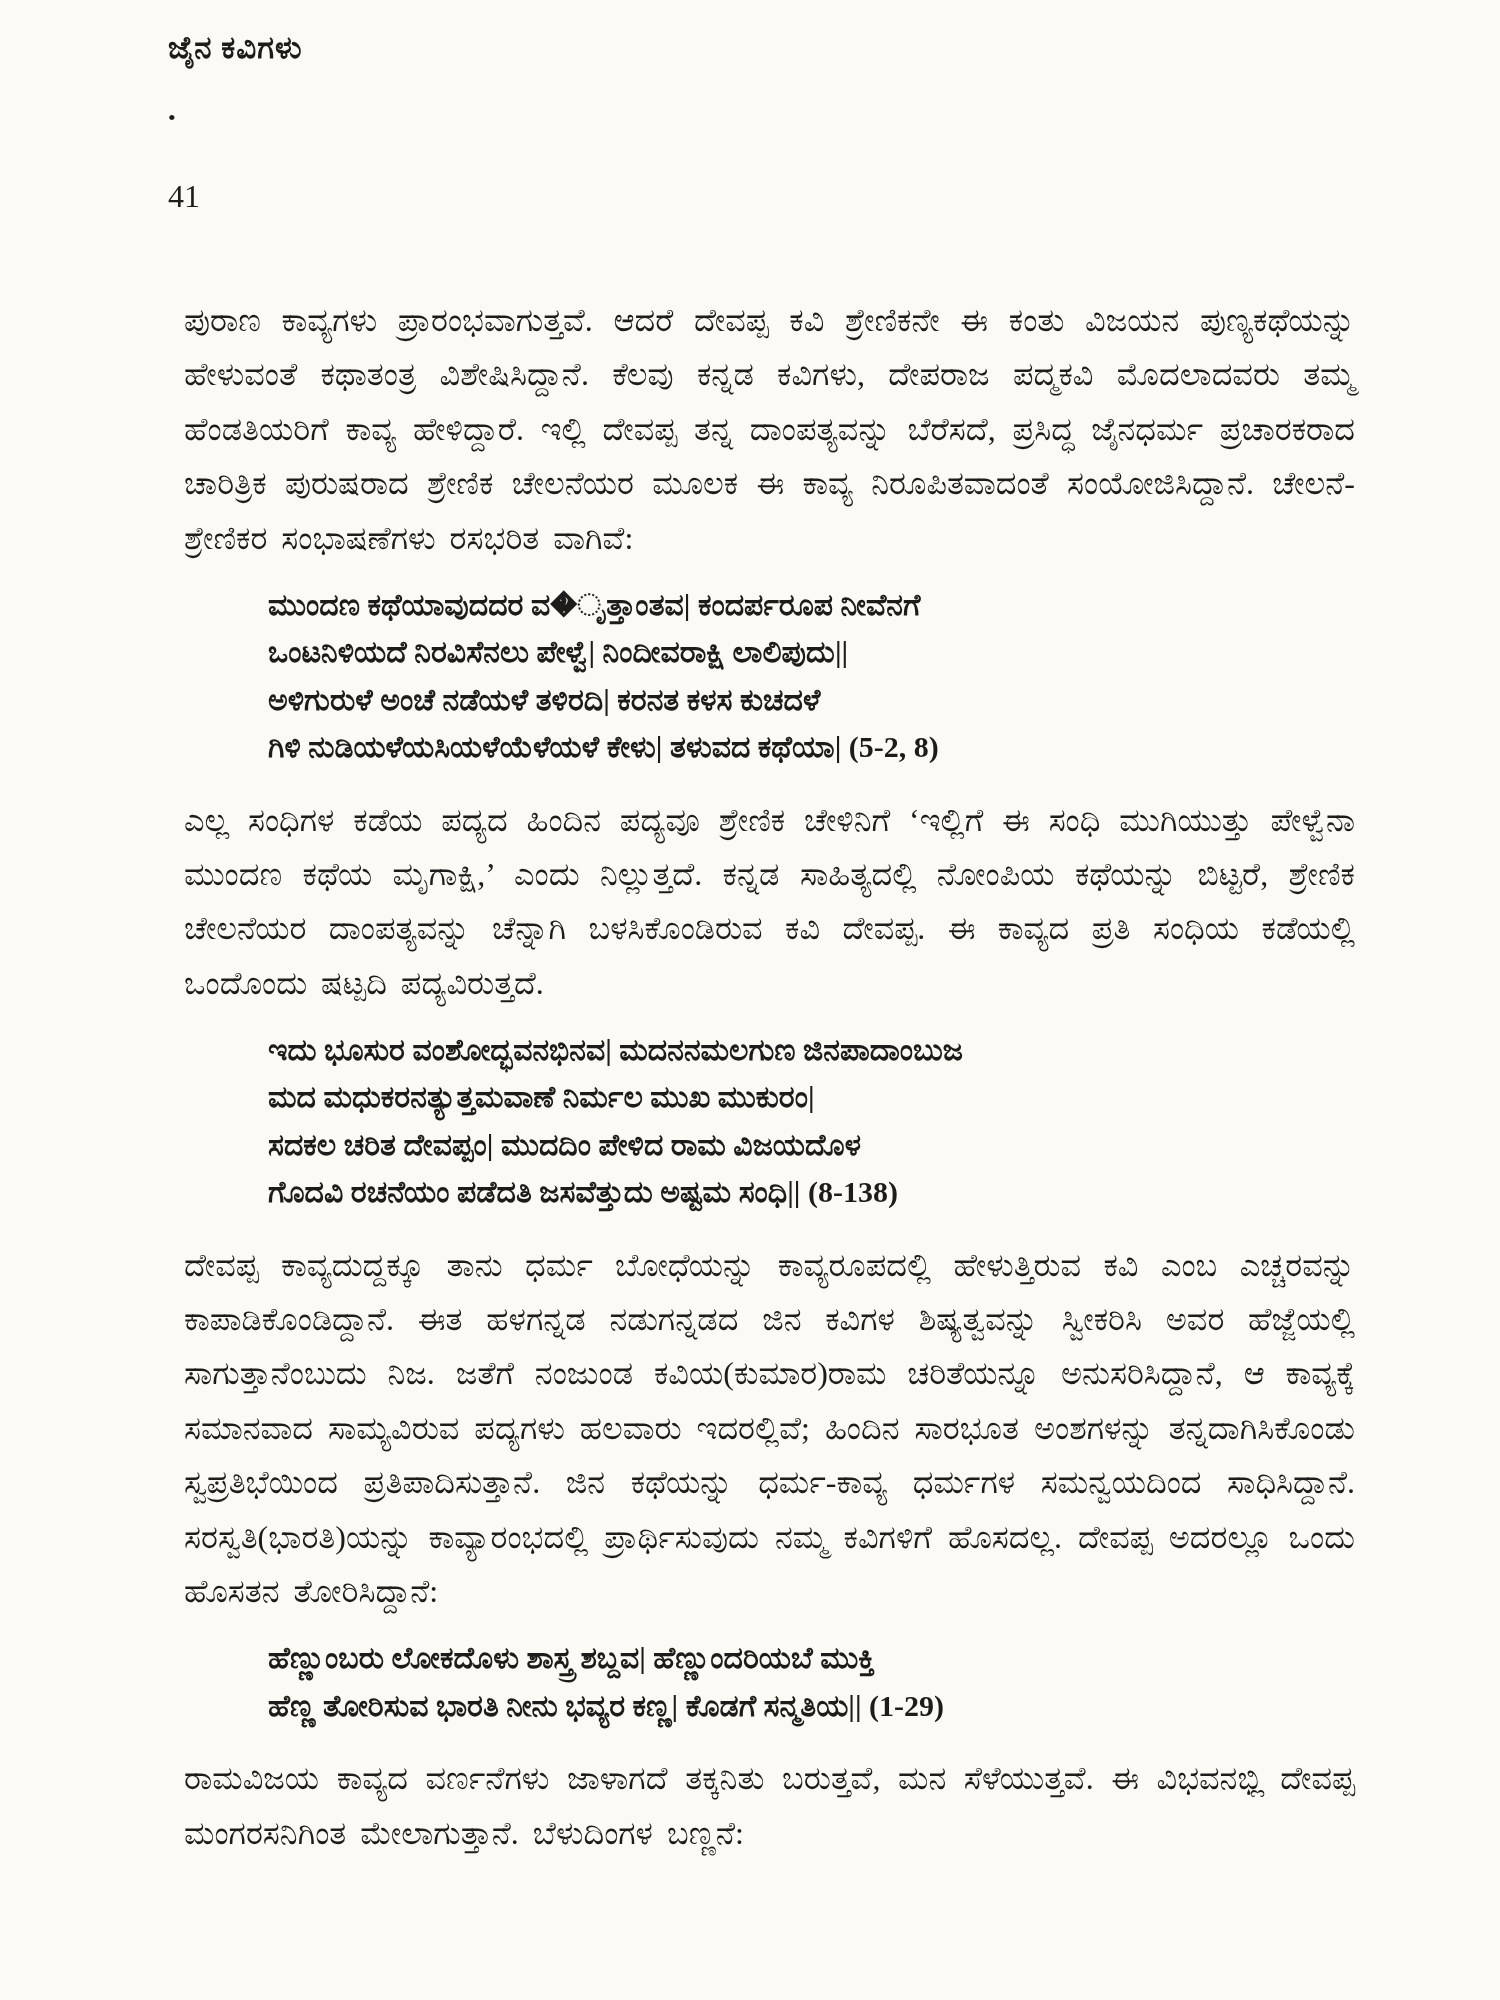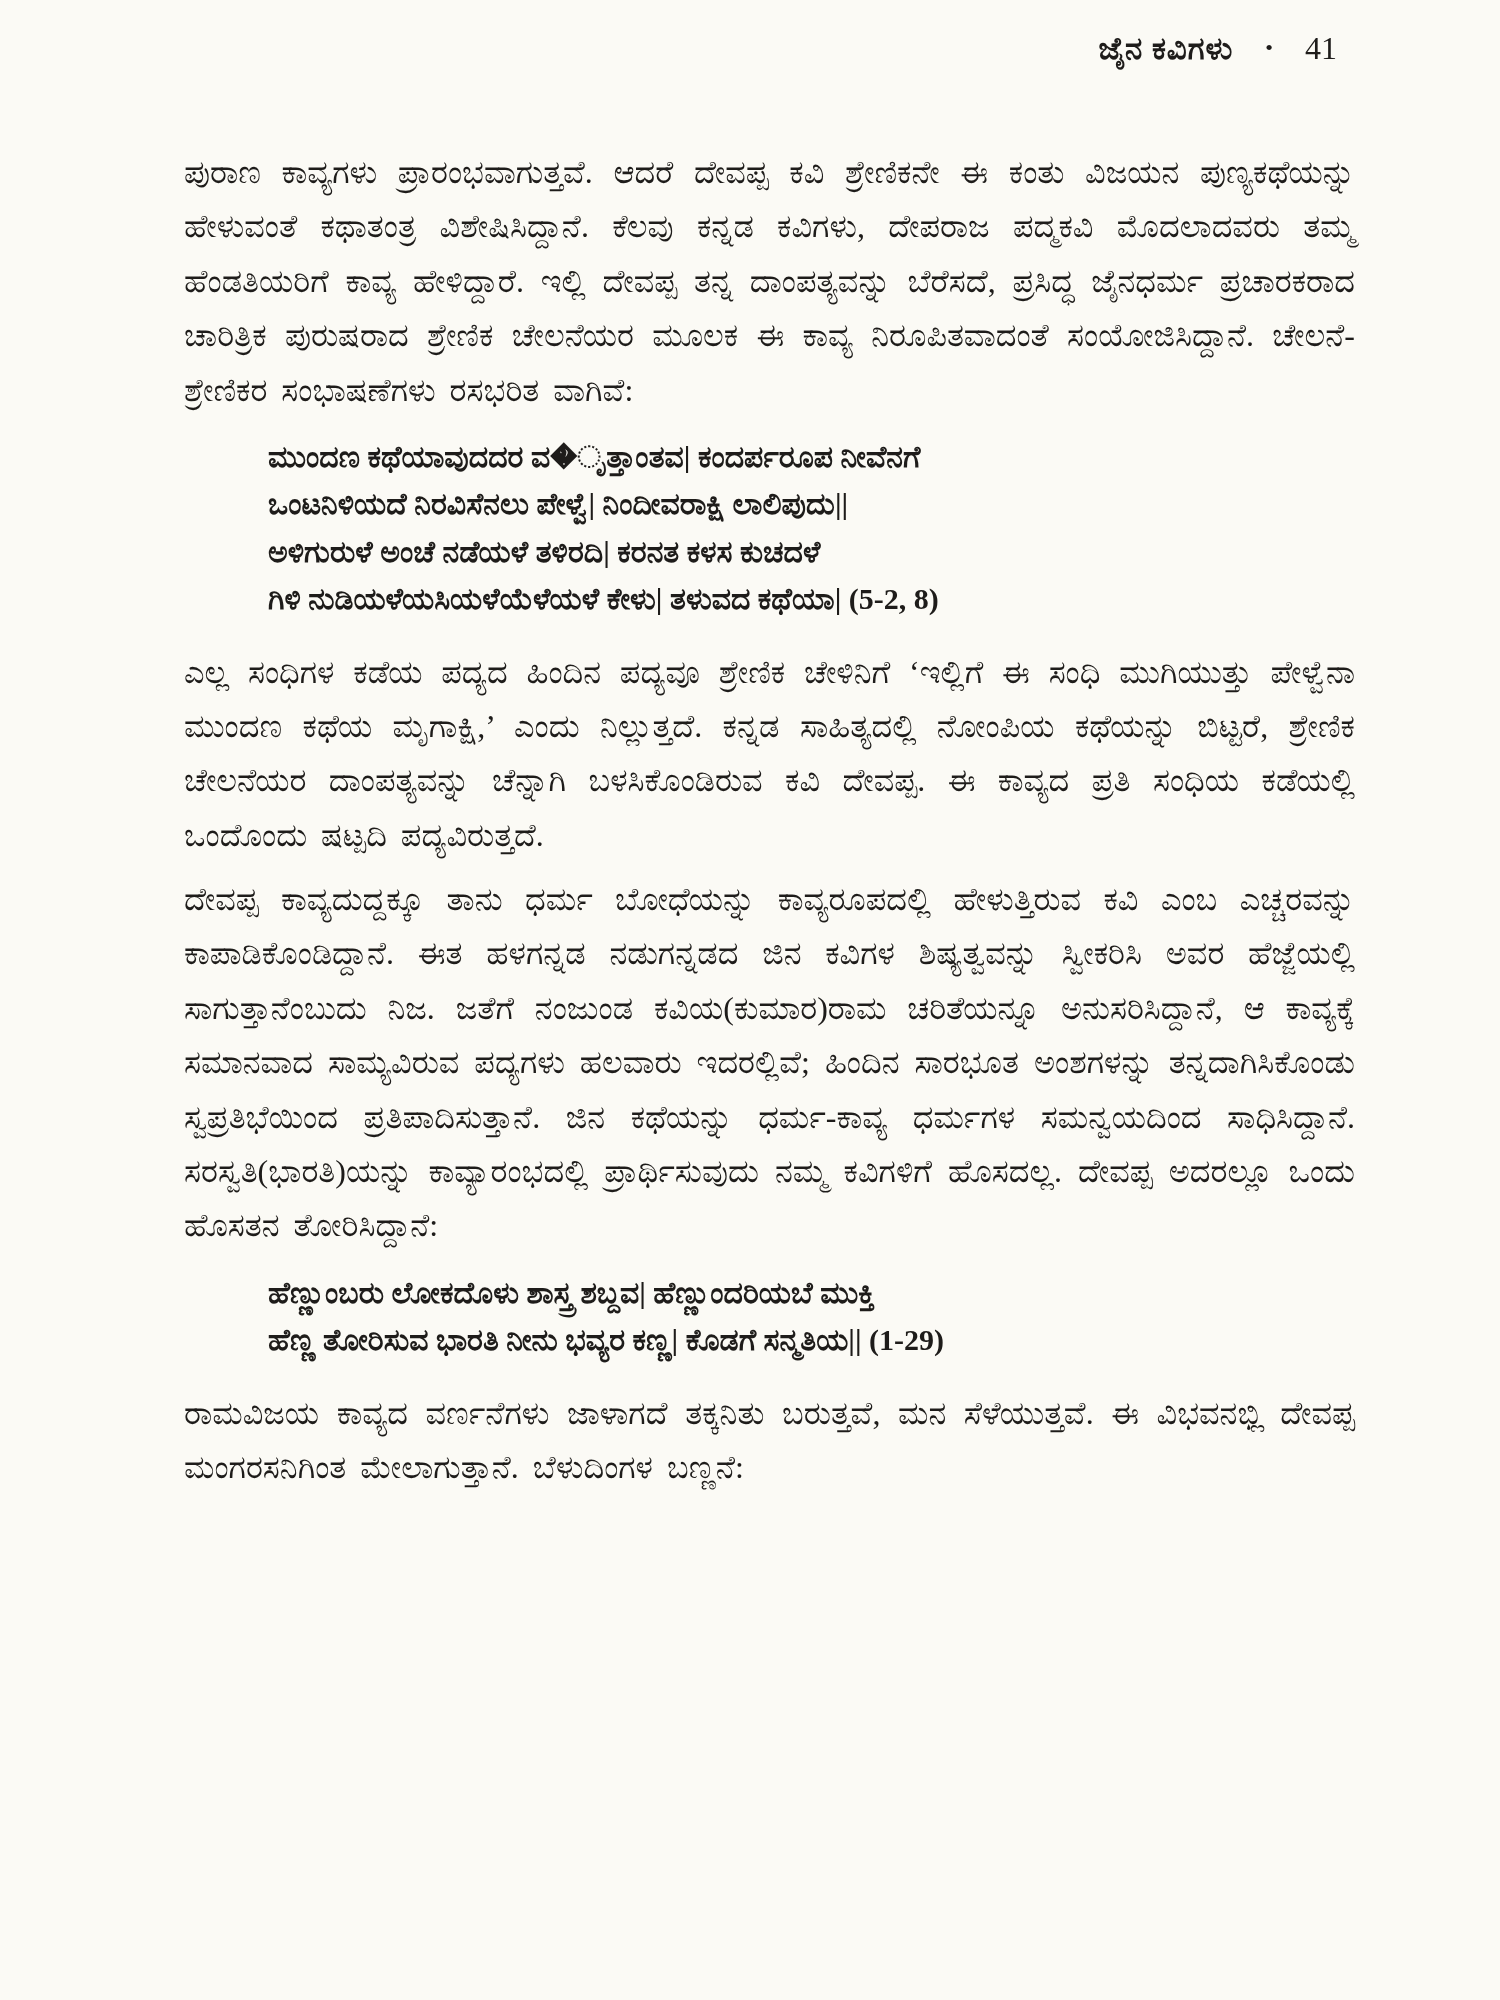--- a/index.html
+++ b/index.html
@@ -17,23 +17,24 @@
   .page {
     box-sizing: border-box;
     width: 1500px;
     height: 2000px;
     padding: 30px 145px 40px 168px;
   }
   .page-header {
     display: flex;
     justify-content: flex-end;
     align-items: baseline;
-    gap: 32px;
+    gap: 43px;
     padding-right: 18px;
     margin-bottom: 78px;
+    flex-direction: column;
   }
   .running-title {
     font-size: 31px;
     font-weight: 700;
     letter-spacing: 1px;
   }
   .bullet {
     font-size: 22px;
     position: relative;
     top: -4px;
@@ -76,20 +77,26 @@
 
     <div class="verse">
       <div class="verse-line">ಮುಂದಣ ಕಥೆಯಾವುದದರ ವ�ೃತ್ತಾಂತವ| ಕಂದರ್ಪರೂಪ ನೀವೆನಗೆ</div>
       <div class="verse-line">ಒಂಟನಿಳಿಯದೆ ನಿರವಿಸೆನಲು ಪೇಳ್ವೆ| ನಿಂದೀವರಾಕ್ಷಿ ಲಾಲಿಪುದು||</div>
       <div class="verse-line">ಅಳಿಗುರುಳೆ ಅಂಚೆ ನಡೆಯಳೆ ತಳಿರದಿ| ಕರನತ ಕಳಸ ಕುಚದಳೆ</div>
       <div class="verse-line">ಗಿಳಿ ನುಡಿಯಳೆಯಸಿಯಳೆಯೆಳೆಯಳೆ ಕೇಳು| ತಳುವದ ಕಥೆಯಾ| (5-2, 8)</div>
     </div>
 
     <p>ಎಲ್ಲ ಸಂಧಿಗಳ ಕಡೆಯ ಪದ್ಯದ ಹಿಂದಿನ ಪದ್ಯವೂ ಶ್ರೇಣಿಕ ಚೇಳಿನಿಗೆ ‘ಇಲ್ಲಿಗೆ ಈ ಸಂಧಿ ಮುಗಿಯುತ್ತು ಪೇಳ್ವೆನಾ ಮುಂದಣ ಕಥೆಯ ಮೃಗಾಕ್ಷಿ,’ ಎಂದು ನಿಲ್ಲುತ್ತದೆ. ಕನ್ನಡ ಸಾಹಿತ್ಯದಲ್ಲಿ ನೋಂಪಿಯ ಕಥೆಯನ್ನು ಬಿಟ್ಟರೆ, ಶ್ರೇಣಿಕ ಚೇಲನೆಯರ ದಾಂಪತ್ಯವನ್ನು ಚೆನ್ನಾಗಿ ಬಳಸಿಕೊಂಡಿರುವ ಕವಿ ದೇವಪ್ಪ. ಈ ಕಾವ್ಯದ ಪ್ರತಿ ಸಂಧಿಯ ಕಡೆಯಲ್ಲಿ ಒಂದೊಂದು ಷಟ್ಪದಿ ಪದ್ಯವಿರುತ್ತದೆ.</p>
 
+    <div class="verse">
+      <div class="verse-line">ಇದು ಭೂಸುರ ವಂಶೋದ್ಭವನಭಿನವ| ಮದನನಮಲಗುಣ ಜಿನಪಾದಾಂಬುಜ</div>
+      <div class="verse-line">ಮದ ಮಧುಕರನತ್ಯುತ್ತಮವಾಣೆ ನಿರ್ಮಲ ಮುಖ ಮುಕುರಂ|</div>
+      <div class="verse-line">ಸದಕಲ ಚರಿತ ದೇವಪ್ಪಂ| ಮುದದಿಂ ಪೇಳಿದ ರಾಮ ವಿಜಯದೊಳ</div>
+      <div class="verse-line">ಗೊದವಿ ರಚನೆಯಂ ಪಡೆದತಿ ಜಸವೆತ್ತುದು ಅಷ್ಟಮ ಸಂಧಿ|| (8-138)</div>
+    </div>
 
     <p>ದೇವಪ್ಪ ಕಾವ್ಯದುದ್ದಕ್ಕೂ ತಾನು ಧರ್ಮ ಬೋಧೆಯನ್ನು ಕಾವ್ಯರೂಪದಲ್ಲಿ ಹೇಳುತ್ತಿರುವ ಕವಿ ಎಂಬ ಎಚ್ಚರವನ್ನು ಕಾಪಾಡಿಕೊಂಡಿದ್ದಾನೆ. ಈತ ಹಳಗನ್ನಡ ನಡುಗನ್ನಡದ ಜಿನ ಕವಿಗಳ ಶಿಷ್ಯತ್ವವನ್ನು ಸ್ವೀಕರಿಸಿ ಅವರ ಹೆಜ್ಜೆಯಲ್ಲಿ ಸಾಗುತ್ತಾನೆಂಬುದು ನಿಜ. ಜತೆಗೆ ನಂಜುಂಡ ಕವಿಯ(ಕುಮಾರ)ರಾಮ ಚರಿತೆಯನ್ನೂ ಅನುಸರಿಸಿದ್ದಾನೆ, ಆ ಕಾವ್ಯಕ್ಕೆ ಸಮಾನವಾದ ಸಾಮ್ಯವಿರುವ ಪದ್ಯಗಳು ಹಲವಾರು ಇದರಲ್ಲಿವೆ; ಹಿಂದಿನ ಸಾರಭೂತ ಅಂಶಗಳನ್ನು ತನ್ನದಾಗಿಸಿಕೊಂಡು ಸ್ವಪ್ರತಿಭೆಯಿಂದ ಪ್ರತಿಪಾದಿಸುತ್ತಾನೆ. ಜಿನ ಕಥೆಯನ್ನು ಧರ್ಮ-ಕಾವ್ಯ ಧರ್ಮಗಳ ಸಮನ್ವಯದಿಂದ ಸಾಧಿಸಿದ್ದಾನೆ. ಸರಸ್ವತಿ(ಭಾರತಿ)ಯನ್ನು ಕಾವ್ಯಾರಂಭದಲ್ಲಿ ಪ್ರಾರ್ಥಿಸುವುದು ನಮ್ಮ ಕವಿಗಳಿಗೆ ಹೊಸದಲ್ಲ. ದೇವಪ್ಪ ಅದರಲ್ಲೂ ಒಂದು ಹೊಸತನ ತೋರಿಸಿದ್ದಾನೆ:</p>
 
     <div class="verse">
       <div class="verse-line">ಹೆಣ್ಣುಂಬರು ಲೋಕದೊಳು ಶಾಸ್ತ್ರ ಶಬ್ದವ| ಹೆಣ್ಣುಂದರಿಯಬೆ ಮುಕ್ತಿ</div>
       <div class="verse-line">ಹೆಣ್ಣ ತೋರಿಸುವ ಭಾರತಿ ನೀನು ಭವ್ಯರ ಕಣ್ಣ| ಕೊಡಗೆ ಸನ್ಮತಿಯ|| (1-29)</div>
     </div>
 
     <p>ರಾಮವಿಜಯ ಕಾವ್ಯದ ವರ್ಣನೆಗಳು ಜಾಳಾಗದೆ ತಕ್ಕನಿತು ಬರುತ್ತವೆ, ಮನ ಸೆಳೆಯುತ್ತವೆ. ಈ ವಿಭವನಭ್ಲಿ ದೇವಪ್ಪ ಮಂಗರಸನಿಗಿಂತ ಮೇಲಾಗುತ್ತಾನೆ. ಬೆಳುದಿಂಗಳ ಬಣ್ಣನೆ:</p>
 

